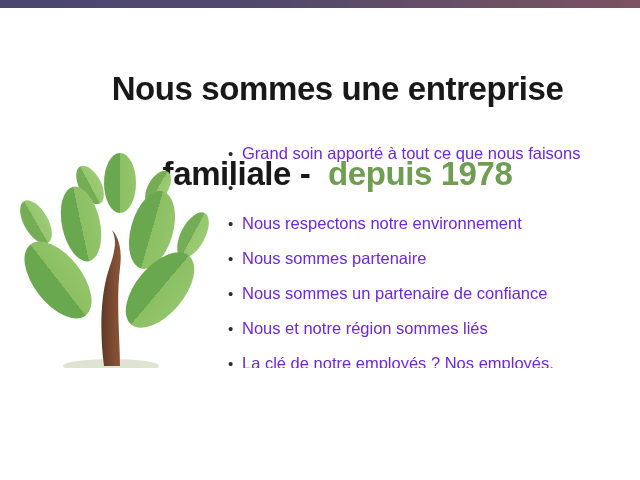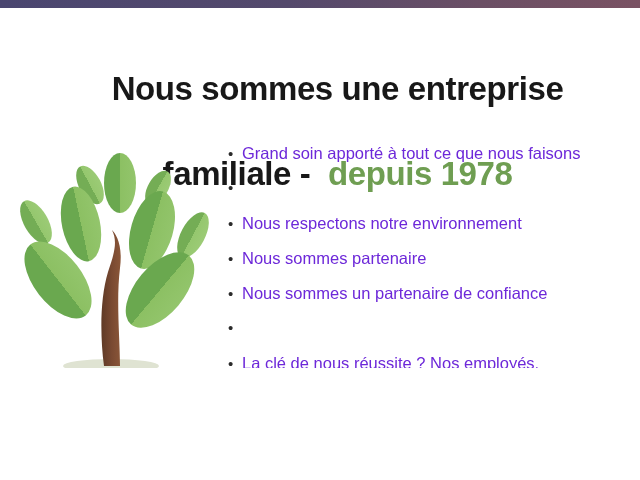--- a/index.html
+++ b/index.html
@@ -178,24 +178,25 @@
     <div class="bullet-row">
       <span class="bullet-dot">•</span>
       <span class="bullet-text">Nous sommes partenaire</span>
     </div>
     <div class="bullet-row">
       <span class="bullet-dot">•</span>
       <span class="bullet-text">Nous sommes un partenaire de confiance</span>
     </div>
     <div class="bullet-row">
       <span class="bullet-dot">•</span>
-    </div>
-    <div class="bullet-row">
-      <span class="bullet-dot">•</span>
-      <span class="bullet-text">La clé de nous réussite ? Nos employés.</span>
+      <span class="bullet-text">Nous et notre région sommes liés</span>
+    </div>
+    <div class="bullet-row">
+      <span class="bullet-dot">•</span>
+      <span class="bullet-text">La clé de notre employés ? Nos employés.</span>
     </div>
   </div>
 
   <svg class="bottom-bar" viewBox="0 0 640 80" preserveAspectRatio="none">
     <defs>
       <linearGradient id="barGrad" x1="0" y1="0" x2="1" y2="0">
         <stop offset="0%" stop-color="#4a4670"></stop>
         <stop offset="40%" stop-color="#544a6d"></stop>
         <stop offset="70%" stop-color="#674d67"></stop>
         <stop offset="100%" stop-color="#7a5263"></stop>

